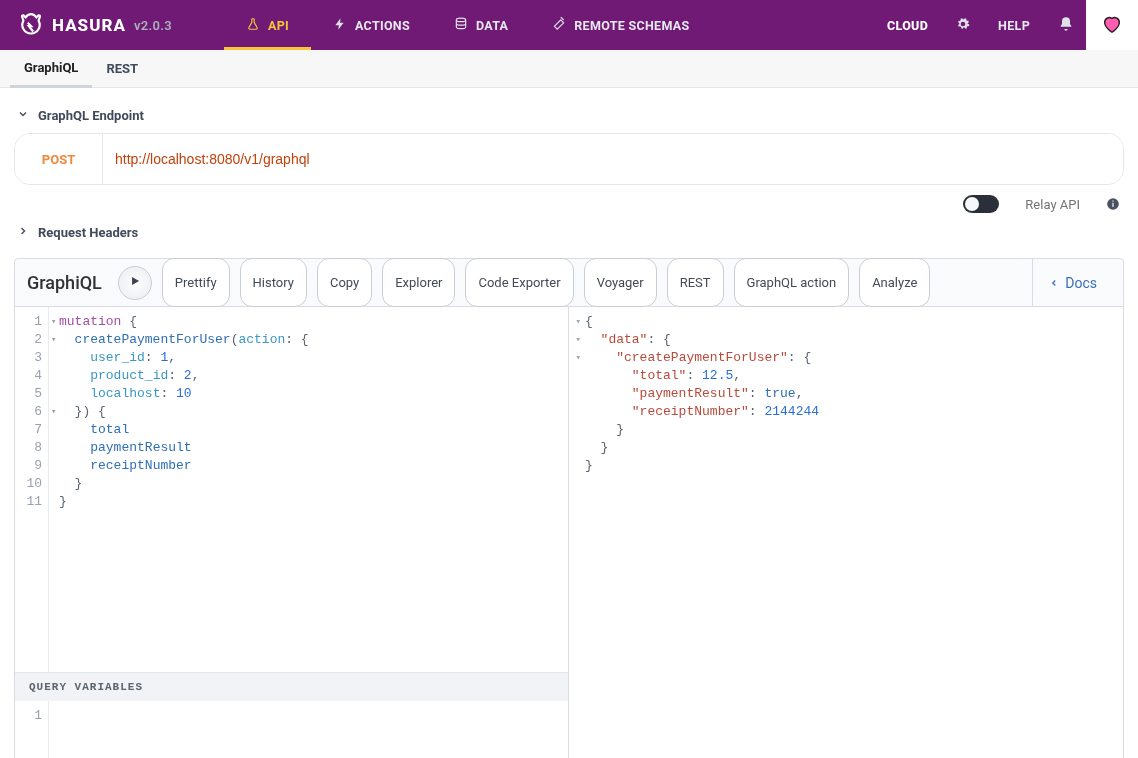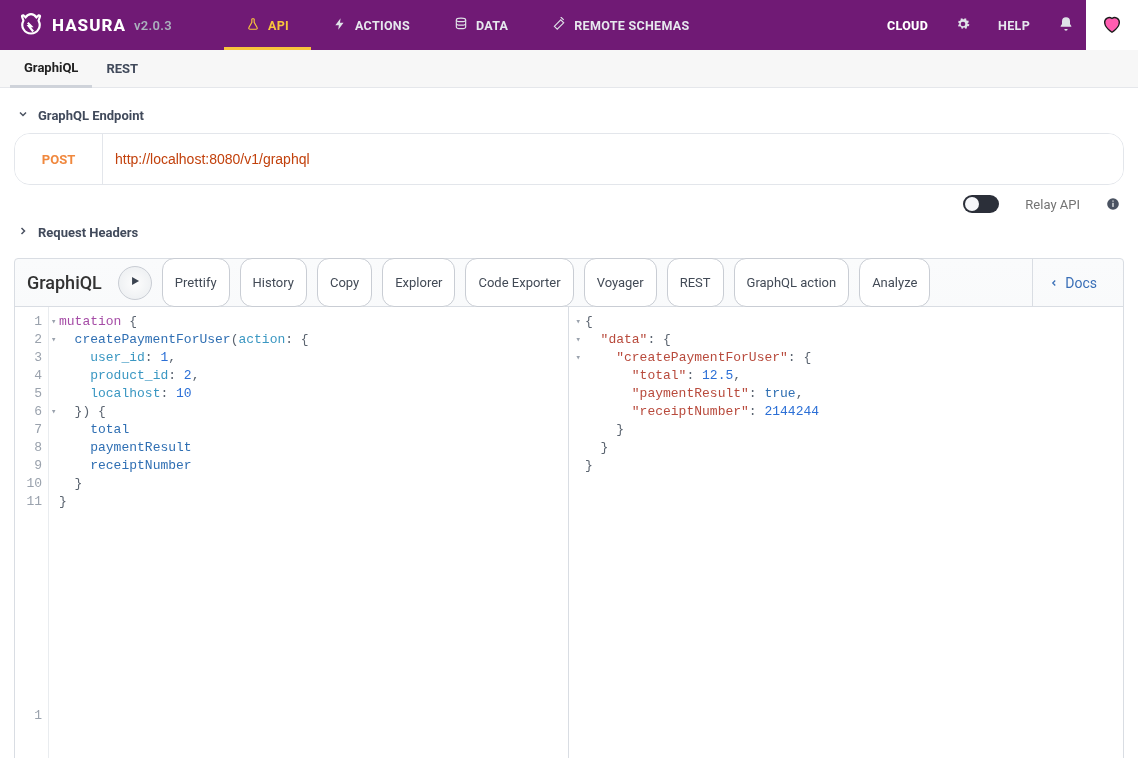--- a/index.html
+++ b/index.html
@@ -334,20 +334,21 @@
     <span class="tok-arg">user_id</span><span class="tok-plain">: </span><span class="tok-num">1</span><span class="tok-plain">,</span>
     <span class="tok-arg">product_id</span><span class="tok-plain">: </span><span class="tok-num">2</span><span class="tok-plain">,</span>
     <span class="tok-arg">localhost</span><span class="tok-plain">: </span><span class="tok-num">10</span>
   <span class="tok-plain">}) {</span>
     <span class="tok-fn">total</span>
     <span class="tok-fn">paymentResult</span>
     <span class="tok-fn">receiptNumber</span>
   <span class="tok-brace">}</span>
 <span class="tok-brace">}</span></div>
         </div>
+        <div class="query-vars-head">Query Variables</div>
         <div class="vars-area">
           <div class="gutter">
               <div class="ln">1</div>
             </div>
           <div class="code"></div>
         </div>
       </div>
 
       <div class="editor-right">
         <div class="right-fold" id="result-fold">

